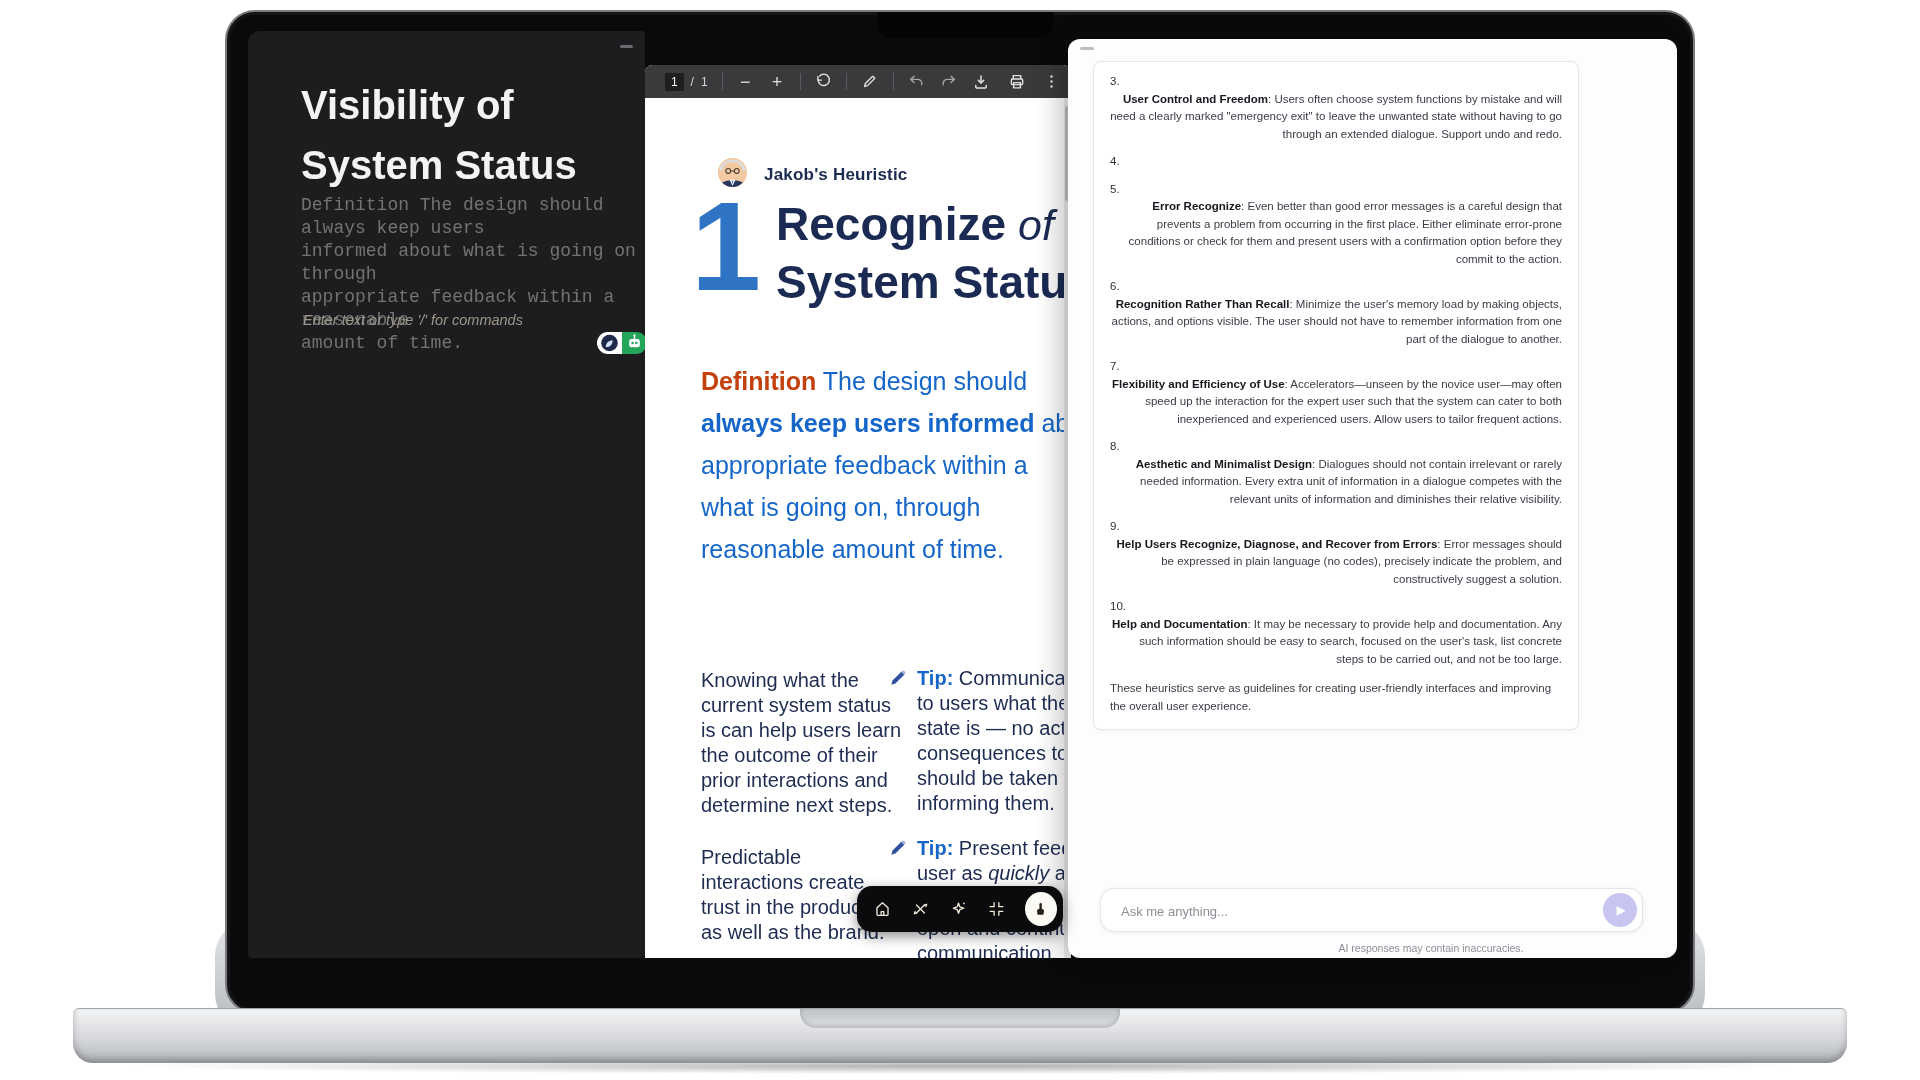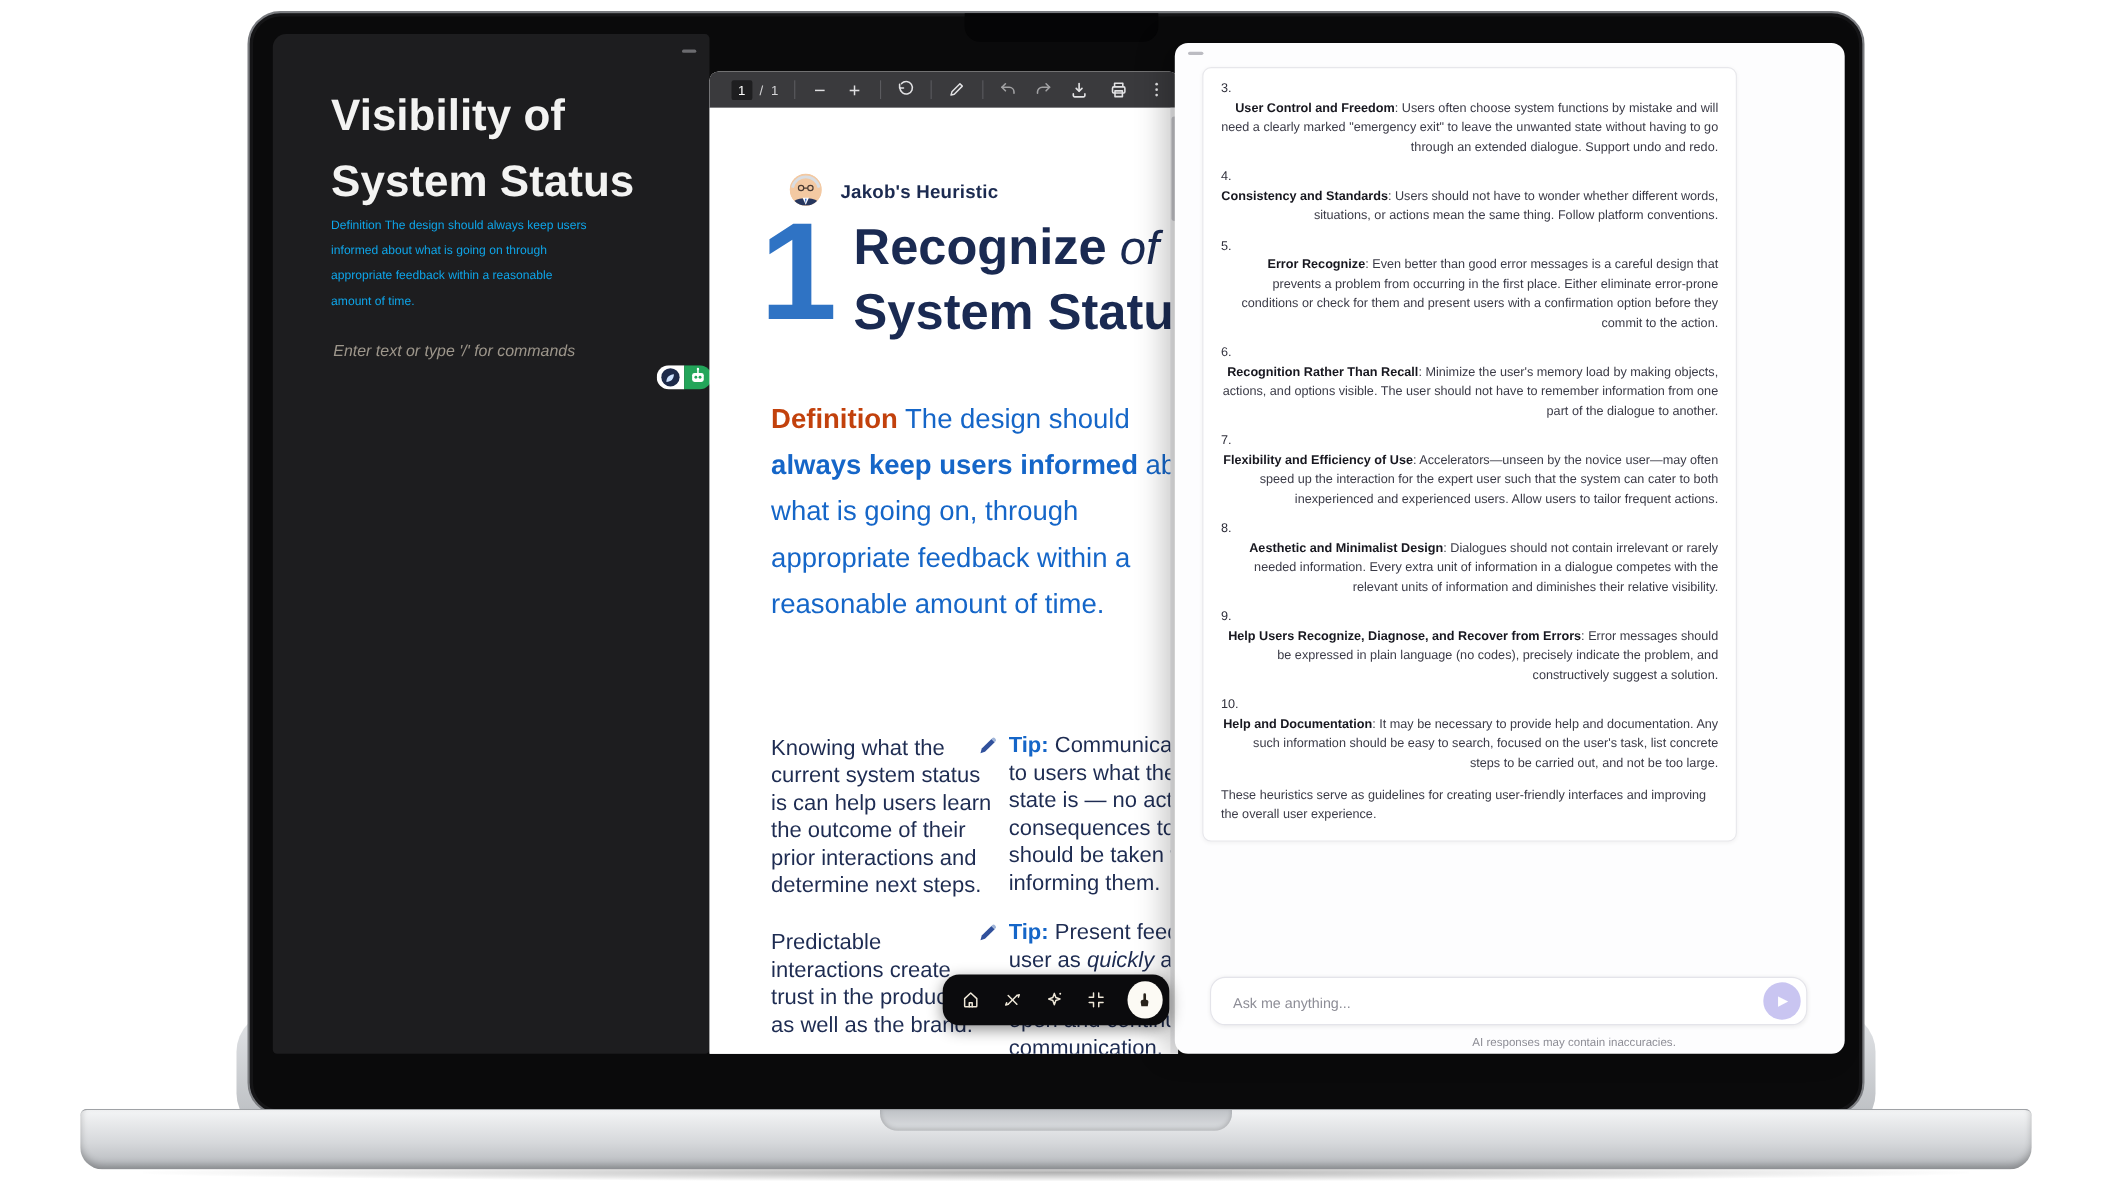--- a/index.html
+++ b/index.html
@@ -19,21 +19,21 @@
   .base-notch{position:absolute;left:727px;top:0;width:320px;height:19px;
         background:linear-gradient(#bfc2c6,#dddfe2);border-radius:0 0 16px 16px;
         box-shadow:inset 0 -2px 4px rgba(0,0,0,.18);}
   .base-shadow{position:absolute;left:130px;top:1058px;width:1660px;height:16px;z-index:5;
         background:radial-gradient(ellipse at center,rgba(0,0,0,.30),rgba(0,0,0,0) 72%);}
   
   .win-left{position:absolute;left:21px;top:19px;width:397px;height:927px;background:#1d1d1f;
             border-radius:12px 4px 4px 4px;}
   .lw-dash{position:absolute;right:12px;top:14px;width:13px;height:3px;background:#6b6b6f;border-radius:2px;}
   .lw-title{position:absolute;left:53px;top:44px;font-size:40px;line-height:60px;font-weight:700;color:#f3f3f2;}
-  .lw-def{position:absolute;left:53px;top:163px;font-size:11px;line-height:23px;color:#0ea5e9;}
+  .lw-def{position:absolute;left:53px;top:163px;font-size:18px;line-height:23px;color:#737373;font-family:Liberation Mono, monospace;}
   .lw-input{position:absolute;left:53px;top:276px;width:300px;height:24px;background:transparent;border:none;outline:none;
             font-family:"Liberation Sans",sans-serif;font-size:14.5px;color:#d6d6d3;}
   .lw-input::placeholder{color:#9d968b;font-style:italic;}
   .lw-badge{position:absolute;left:349px;top:301px;width:50px;height:22px;}
   
   .win-pdf{position:absolute;left:418px;top:53px;width:426px;height:893px;border-radius:8px 8px 0 0;overflow:hidden;background:#fff;}
   .pdf-toolbar{position:absolute;left:0;top:0;width:426px;height:33px;background:#3a3a3d;
                display:flex;align-items:center;color:#e2e2e4;}
   .pt-pagebox{margin-left:20px;width:21px;height:18px;background:#1e1e20;border-radius:2px;color:#fff;
               font-size:12px;display:flex;align-items:center;justify-content:center;}
@@ -213,22 +213,22 @@
         </div>
         <div class="doc-eyebrow">Jakob's Heuristic</div>
         <div class="doc-bignum">1</div>
         <div class="doc-title">
           <div><span>Recognize</span><span class="it"> of</span></div>
           <div>System Status</div>
         </div>
         <div class="doc-def">
           <div><b class="navy">Definition</b><span> The design should</span></div>
           <div><b>always keep users informed</b><span> about</span></div>
+          <div>appropriate feedback within a</div>
           <div>what is going on, through</div>
-          <div>appropriate feedback within a</div>
           <div>reasonable amount of time.</div>
         </div>
 
         <div class="doc-col p1">
 
         <div>Knowing what the</div>
             <div>current system status</div>
             <div>is can help users learn</div>
             <div>the outcome of their</div>
             <div>prior interactions and</div>
@@ -311,21 +311,20 @@
       <div class="rp-card">
         <div>
 
             <div class="rp-item">
               <div class="rp-num">3.</div>
               <div class="rp-text"><b>User Control and Freedom</b><span>: </span><span>Users often choose system functions by mistake and will need a clearly marked "emergency exit" to leave the unwanted state without having to go through an extended dialogue. Support undo and redo.</span></div>
             </div>
 
             <div class="rp-item">
               <div class="rp-num">4.</div>
-              <div class="rp-text"><b>Consistency and Standards</b><span>: </span><span>Users should not have to wonder whether different words, situations, or actions mean the same thing. Follow platform conventions.</span></div>
             </div>
 
             <div class="rp-item">
               <div class="rp-num">5.</div>
               <div class="rp-text"><b>Error Recognize</b><span>: </span><span>Even better than good error messages is a careful design that prevents a problem from occurring in the first place. Either eliminate error-prone conditions or check for them and present users with a confirmation option before they commit to the action.</span></div>
             </div>
 
             <div class="rp-item">
               <div class="rp-num">6.</div>
               <div class="rp-text"><b>Recognition Rather Than Recall</b><span>: </span><span>Minimize the user's memory load by making objects, actions, and options visible. The user should not have to remember information from one part of the dialogue to another.</span></div>

